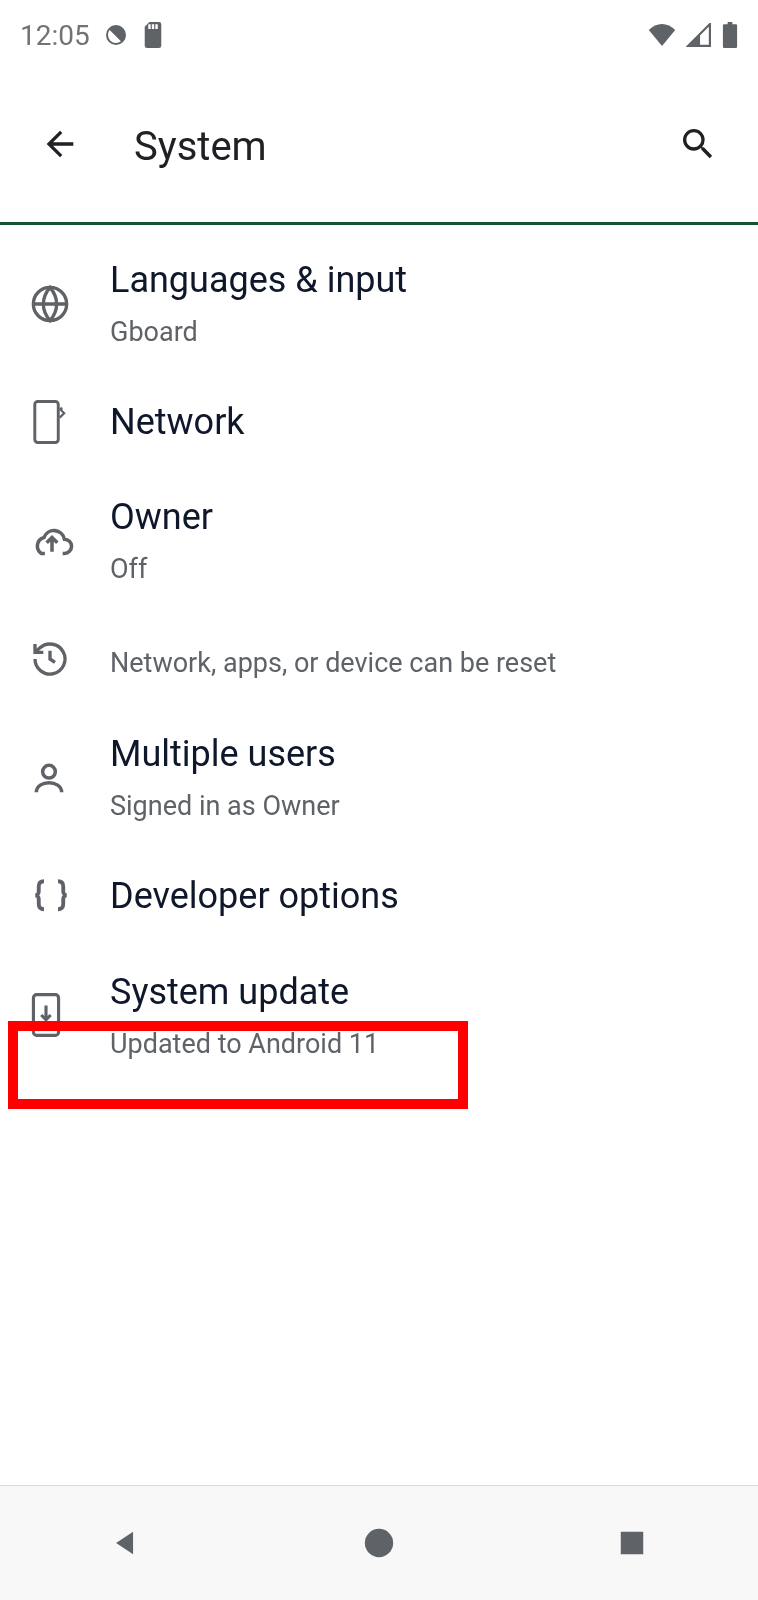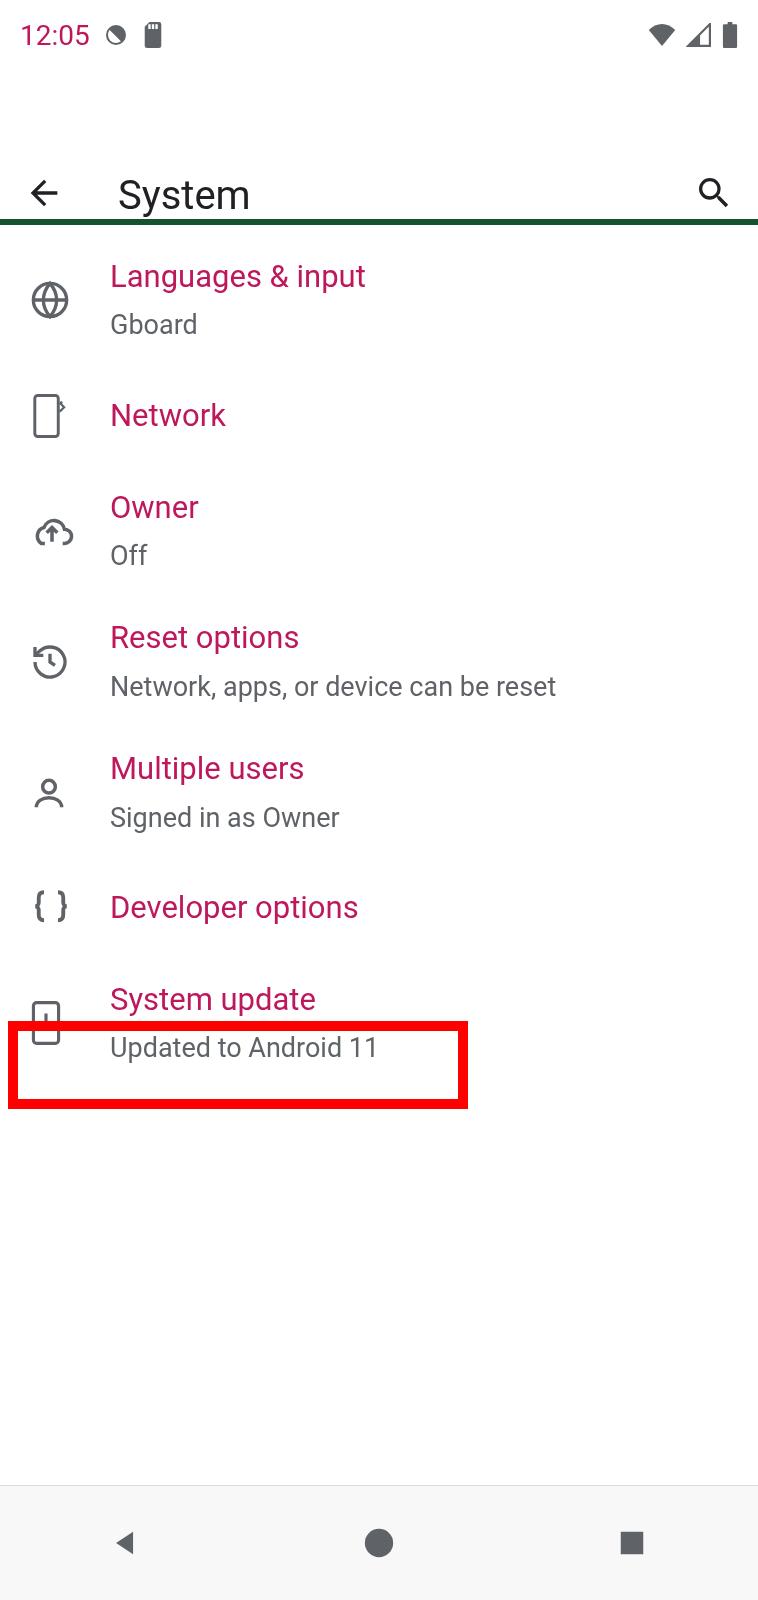--- a/index.html
+++ b/index.html
@@ -20,36 +20,36 @@
     padding: 0 20px;
     color: #5f6368;
   }
   .status-left {
     display: flex;
     align-items: center;
     gap: 14px;
   }
   .status-time {
     font-size: 28px;
-    color: #be185d;
+    color: #737373;
     font-weight: 400;
   }
   .status-right {
     display: flex;
     align-items: center;
     gap: 10px;
   }
   .status-icon svg { display: block; }
   
   .header {
     height: 155px;
     display: flex;
-    align-items: flex-end;
-    padding: 0 20px;
-    border-bottom: 6px solid #14532d;
+    align-items: center;
+    padding: 0 36px;
+    border-bottom: 3px solid #14532d;
     position: relative;
   }
   .back-btn {
     width: 48px;
     height: 48px;
     display: flex;
     align-items: center;
     justify-content: center;
     margin-right: 50px;
     cursor: pointer;
@@ -88,22 +88,22 @@
     flex-shrink: 0;
   }
   .setting-icon svg { display: block; }
   .setting-texts {
     flex: 1;
     display: flex;
     flex-direction: column;
     gap: 3px;
   }
   .setting-title {
-    font-size: 31px;
-    color: #be185d;
+    font-size: 36px;
+    color: #0f172a;
     line-height: 1.3;
   }
   .setting-subtitle {
     font-size: 27px;
     color: #5f6368;
     line-height: 1.35;
     margin-top: 7px;
   }
   
   .highlight-box {
@@ -234,21 +234,20 @@
 
   <div class="setting-item">
     <div class="setting-icon">
       <svg width="40" height="40" viewBox="0 0 24 24" fill="none" stroke="#5f6368" stroke-width="2">
           <path d="M3 12a9 9 0 1 0 3-6.7L3 8"></path>
           <path d="M3 3v5h5"></path>
           <path d="M12 7v5l3 2"></path>
         </svg>
     </div>
     <div class="setting-texts">
-      <div class="setting-title">Reset options</div>
       <div class="setting-subtitle">Network, apps, or device can be reset</div>
     </div>
   </div>
 
   <div class="setting-item">
     <div class="setting-icon">
       <svg width="38" height="38" viewBox="0 0 24 24" fill="none" stroke="#5f6368" stroke-width="2.2">
           <circle cx="12" cy="8" r="4"></circle>
           <path d="M4 21c0-4 4-6 8-6s8 2 8 6"></path>
         </svg>

